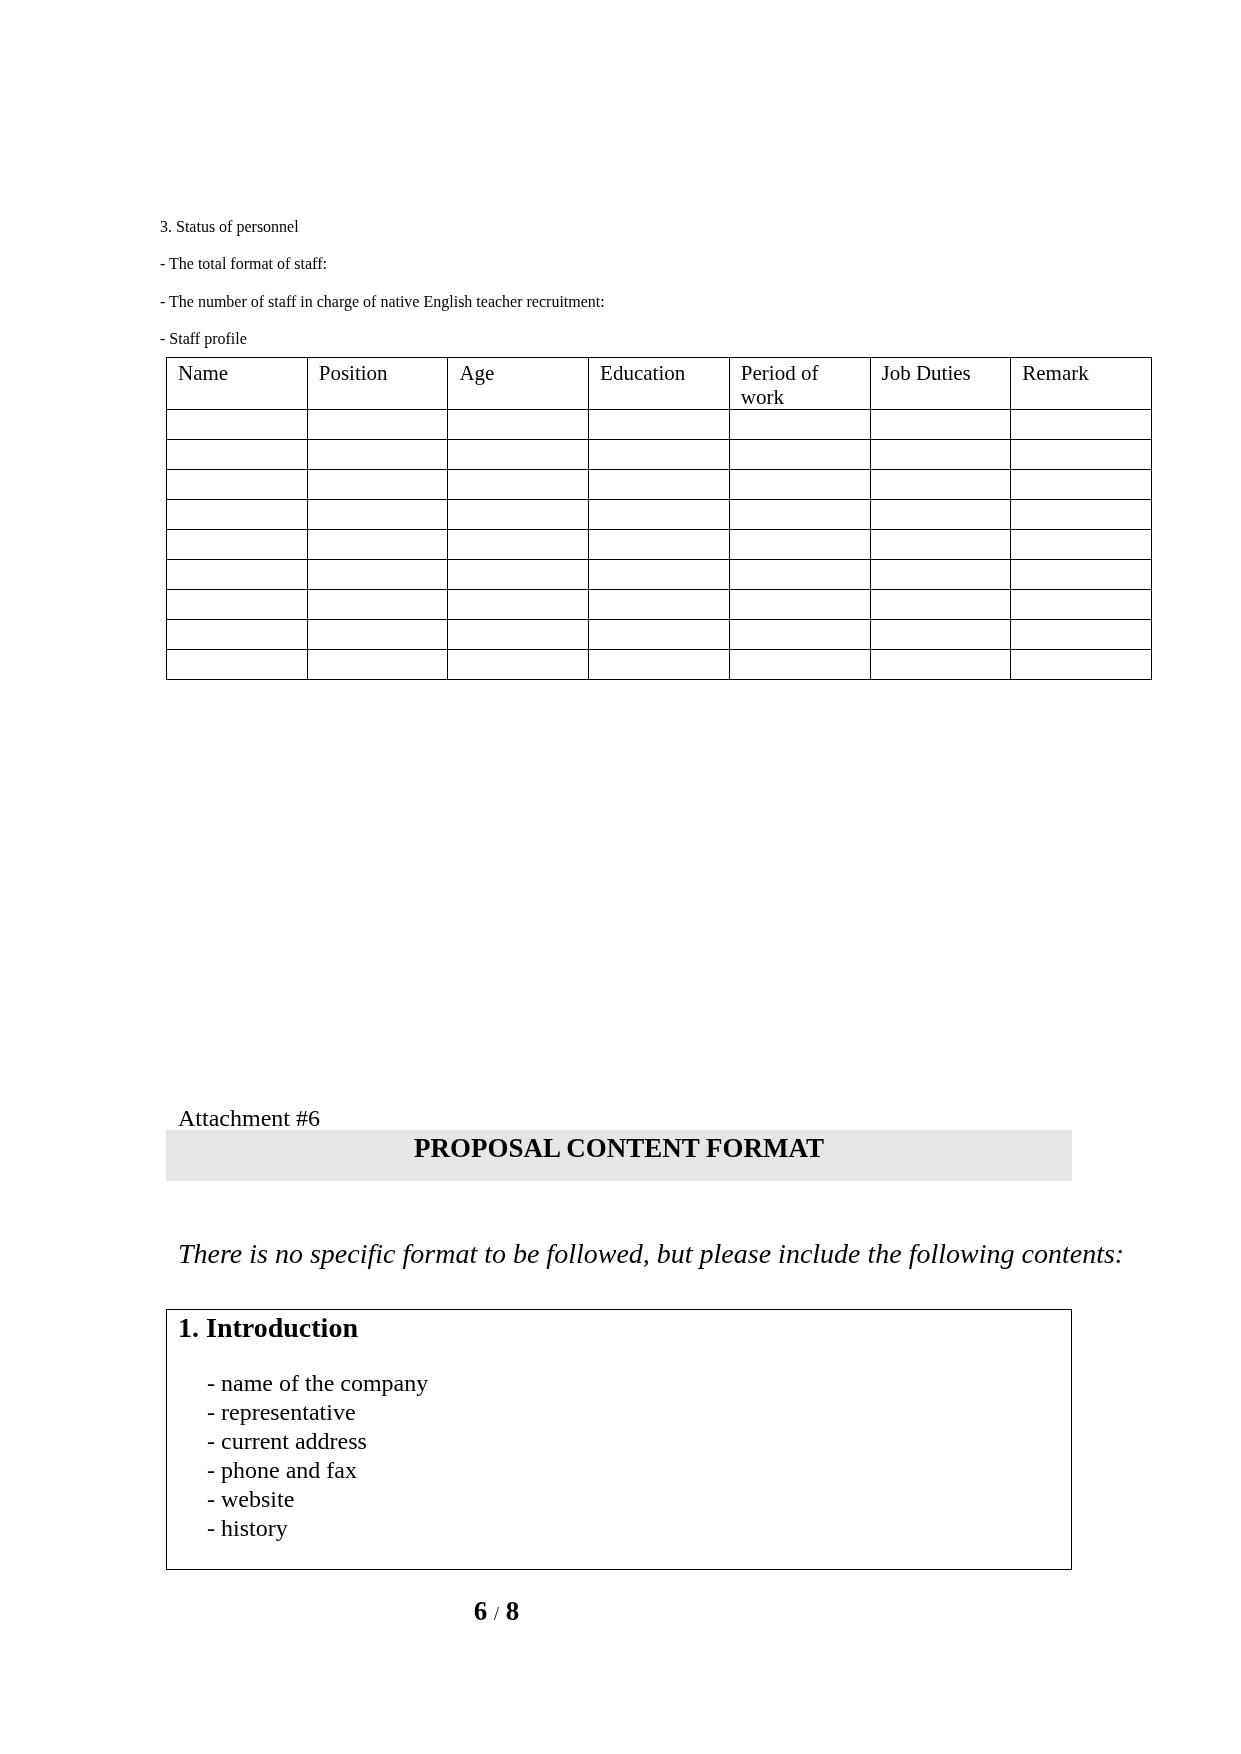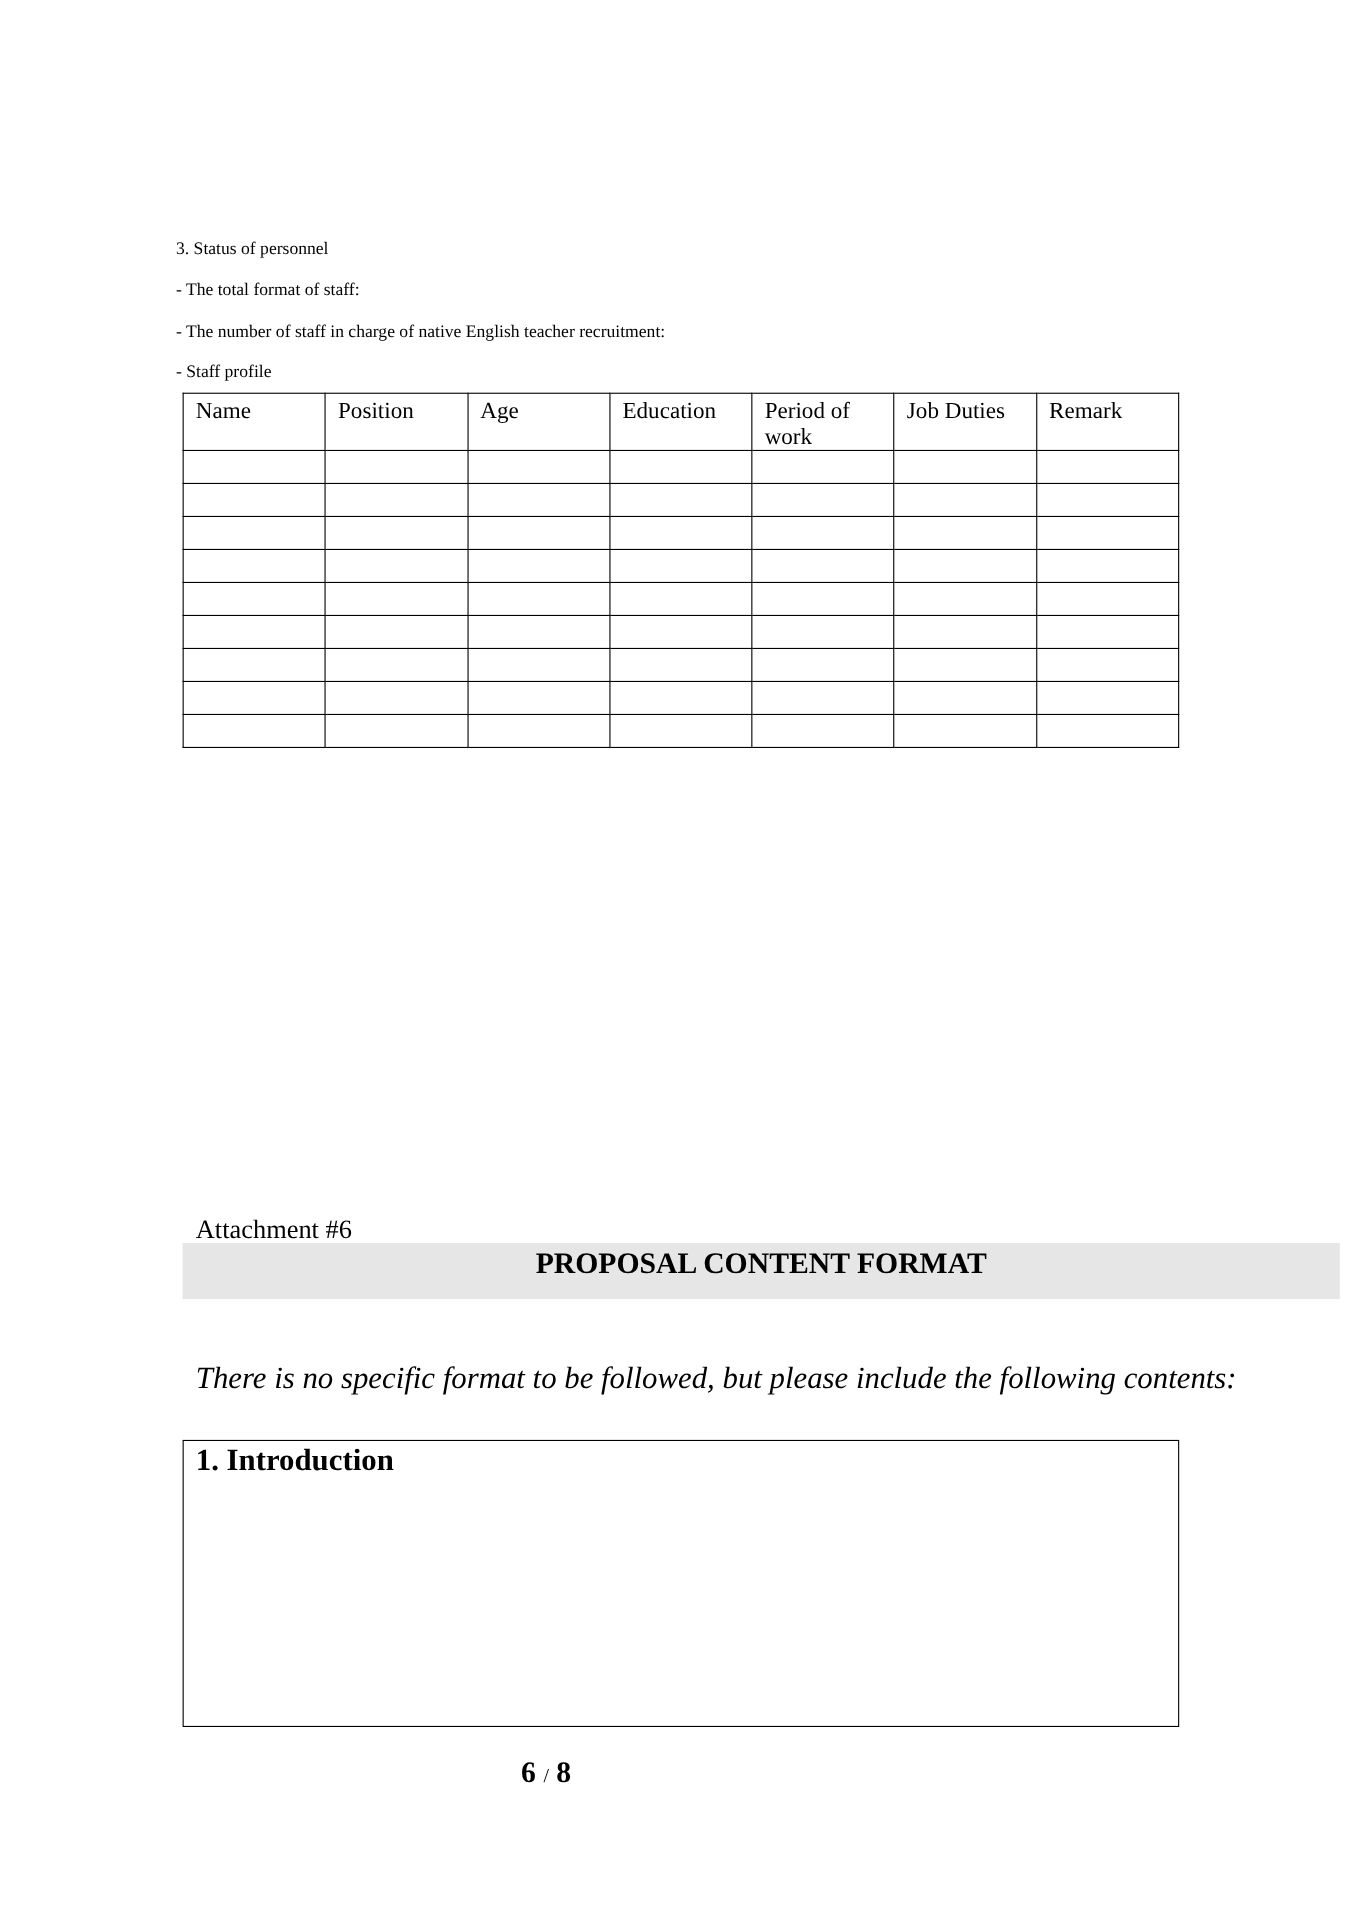--- a/index.html
+++ b/index.html
@@ -3,28 +3,28 @@
 <meta charset="utf-8">
 <style>
   html, body { margin: 0; padding: 0; background: #ffffff; }
   body { width: 1241px; height: 1754px; position: relative; overflow: hidden;
          font-family: "Liberation Serif", serif; color: #000; }
   .line { position: absolute; left: 160px; font-size: 16px; line-height: 28px; white-space: nowrap; }
   #l1 { top: 213px; }
   #l2 { top: 250px; }
   #l3 { top: 288px; }
   #l4 { top: 325px; }
-  table.staff { position: absolute; left: 166px; top: 357px; width: 906px;
+  table.staff { position: absolute; left: 166px; top: 357px; width: 986px;
                 border-collapse: collapse; table-layout: fixed; }
   table.staff td, table.staff th { border: 1.5px solid #000; padding: 0; vertical-align: top; }
   table.staff th { font-weight: normal; text-align: left; font-size: 21px; line-height: 24px;
                    height: 52px; padding: 3px 10px 0 11px; box-sizing: border-box; }
   table.staff td { height: 30px; box-sizing: border-box; }
   #attach { position: absolute; left: 178px; top: 1104px; font-size: 24px; line-height: 28px; }
-  .band { position: absolute; left: 166px; top: 1130px; width: 1052px; height: 51px; background: #e6e6e6; }
+  .band { position: absolute; left: 166px; top: 1130px; width: 906px; height: 51px; background: #e6e6e6; }
   .band h1 { margin: 0; text-align: center; font-size: 27px; font-weight: bold; line-height: 34px; padding-top: 1px; }
   #instr { position: absolute; left: 178px; top: 1240px; font-size: 28px; font-style: italic; line-height: 28px; white-space: nowrap; }
   .introbox { position: absolute; left: 166px; top: 1309px; width: 906px; height: 261px;
               border: 1.5px solid #000; box-sizing: border-box; }
   .introbox h2 { position: absolute; left: 11px; top: 4px; margin: 0; font-size: 28px; font-weight: bold; line-height: 28px; }
   .introbox ul { position: absolute; left: 40px; top: 59px; margin: 0; padding: 0; list-style: none; }
   .introbox li { font-size: 24px; line-height: 29px; white-space: nowrap; }
   .pagenum { position: absolute; left: 0; width: 993px; top: 1596px; text-align: center;
              font-size: 27px; font-weight: bold; line-height: 30px; }
   .pagenum .sep { font-size: 18px; font-weight: normal; }
@@ -136,15 +136,23 @@
 
 <div id="attach">Attachment #6</div>
 <div class="band">
   <h1>PROPOSAL CONTENT FORMAT</h1>
 </div>
 
 <div id="instr">There is no specific format to be followed, but please include the following contents:</div>
 
 <div class="introbox">
   <h2>1. Introduction</h2>
+  <ul>
+    <li>- name of the company</li>
+    <li>- representative</li>
+    <li>- current address</li>
+    <li>- phone and fax</li>
+    <li>- website</li>
+    <li>- history</li>
+  </ul>
 </div>
 
 <div class="pagenum"><span>6</span> <span class="sep">/</span> <span>8</span></div>
 
 </body></html>

